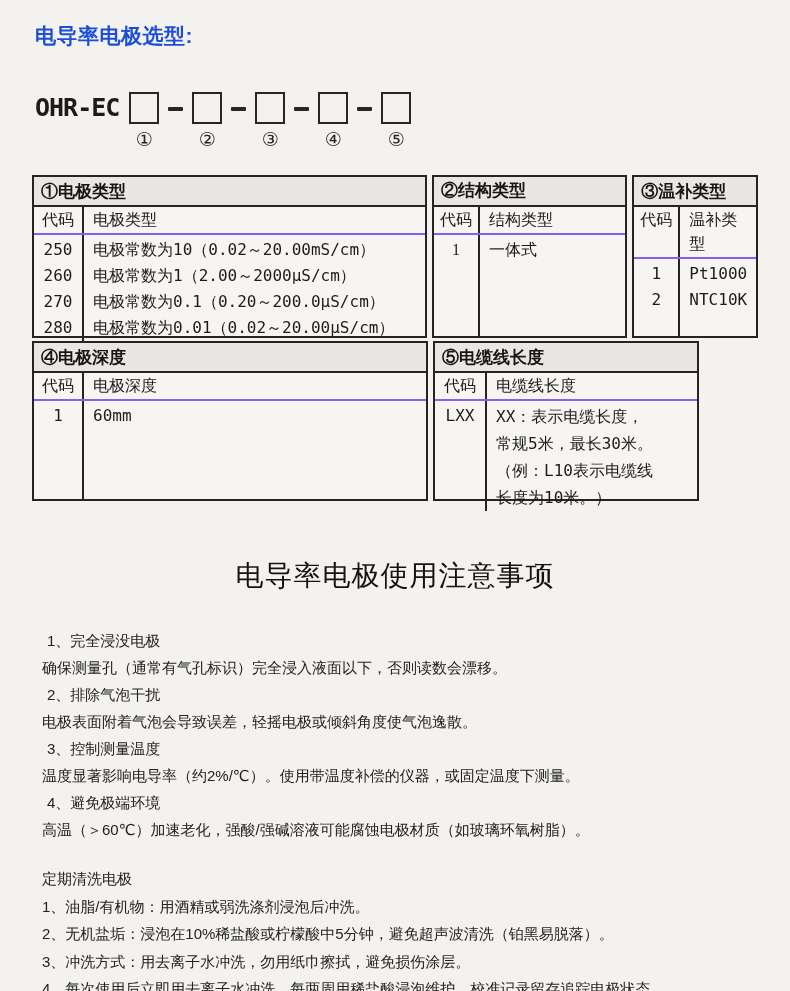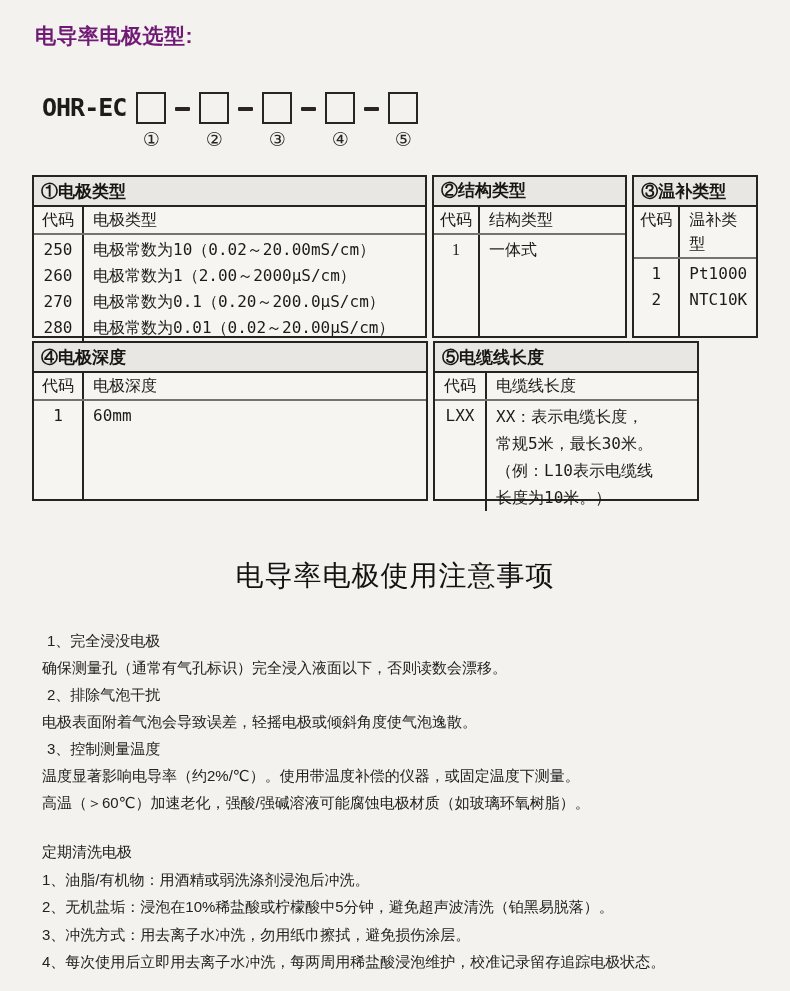--- a/index.html
+++ b/index.html
@@ -7,26 +7,26 @@
     width:790px;height:991px;
     background:#f3f2ef;
     font-family:"Liberation Sans","DejaVu Sans",sans-serif;
     color:#1c1b19;
     overflow:hidden;
   }
   .doc{padding:20px 32px 0 32px;}
 
   
   .page-title{
-    font-size:21px;font-weight:bold;color:#701a75;
+    font-size:21px;font-weight:bold;color:#1d4ed8;
     margin:2px 0 0 3px;letter-spacing:.5px;
   }
 
   
-  .model-area{margin:42px 0 0 10px;}
+  .model-area{margin:42px 0 0 3px;}
   .model-row{display:flex;align-items:flex-start;}
   .model-prefix{
     font-family:"DejaVu Sans Mono","Liberation Mono",monospace;
     font-size:25px;font-weight:bold;color:#1e1b18;
     line-height:32px;margin-right:10px;letter-spacing:-1px;
   }
   .slot{display:flex;flex-direction:column;align-items:center;width:30px;}
   .slot .box{
     width:26px;height:28px;border:2px solid #2a2521;background:transparent;
   }
@@ -45,21 +45,21 @@
   .trow + .trow{margin-top:3px;}
   .sec{
     border:2px solid #272320;background:#f6f5f2;
     box-sizing:border-box;display:flex;flex-direction:column;
   }
   .sec-title{
     background:#e9e7e3;border-bottom:2px solid #272320;
     font-weight:bold;font-size:17px;line-height:26px;
     padding:1px 6px 1px 7px;color:#181613;flex:none;
   }
-  .hdr{display:flex;border-bottom:2px solid #737373;flex:none;font-size:16px;line-height:24px;}
+  .hdr{display:flex;border-bottom:2px solid #8b5cf6;flex:none;font-size:16px;line-height:24px;}
   .hdr .code-c{border-right:2px solid #272320;}
   .cell{padding:1px 4px;box-sizing:border-box;}
   .code-c{flex:none;text-align:center;}
   .lbl-c{flex:1;padding-left:9px;}
   .bdy{display:flex;flex:1;font-size:16px;}
   .bdy .codes{flex:none;border-right:2px solid #272320;text-align:center;padding-top:2px;box-sizing:border-box;}
   .bdy .texts{flex:1;padding:2px 0 0 9px;}
   .ln{line-height:26px;white-space:nowrap;}
   .pre{white-space:pre-line;line-height:27px;}
 
@@ -222,20 +222,21 @@
 
   <div class="notes-heading">电导率电极使用注意事项</div>
 
   <div class="notes">
     <div class="note-title">1、完全浸没电极</div>
     <div class="note-desc">确保测量孔（通常有气孔标识）完全浸入液面以下，否则读数会漂移。</div>
     <div class="note-title">2、排除气泡干扰</div>
     <div class="note-desc">电极表面附着气泡会导致误差，轻摇电极或倾斜角度使气泡逸散。</div>
     <div class="note-title">3、控制测量温度</div>
     <div class="note-desc">温度显著影响电导率（约2%/℃）。使用带温度补偿的仪器，或固定温度下测量。</div>
+    <div class="note-title">4、避免极端环境</div>
     <div class="note-desc">高温（＞60℃）加速老化，强酸/强碱溶液可能腐蚀电极材质（如玻璃环氧树脂）。</div>
 
     <div class="cleaning">
       <div class="note-desc">定期清洗电极</div>
       <div class="note-desc">1、油脂/有机物：用酒精或弱洗涤剂浸泡后冲洗。</div>
       <div class="note-desc">2、无机盐垢：浸泡在10%稀盐酸或柠檬酸中5分钟，避免超声波清洗（铂黑易脱落）。</div>
       <div class="note-desc">3、冲洗方式：用去离子水冲洗，勿用纸巾擦拭，避免损伤涂层。</div>
       <div class="note-desc">4、每次使用后立即用去离子水冲洗，每两周用稀盐酸浸泡维护，校准记录留存追踪电极状态。</div>
     </div>
   </div>

